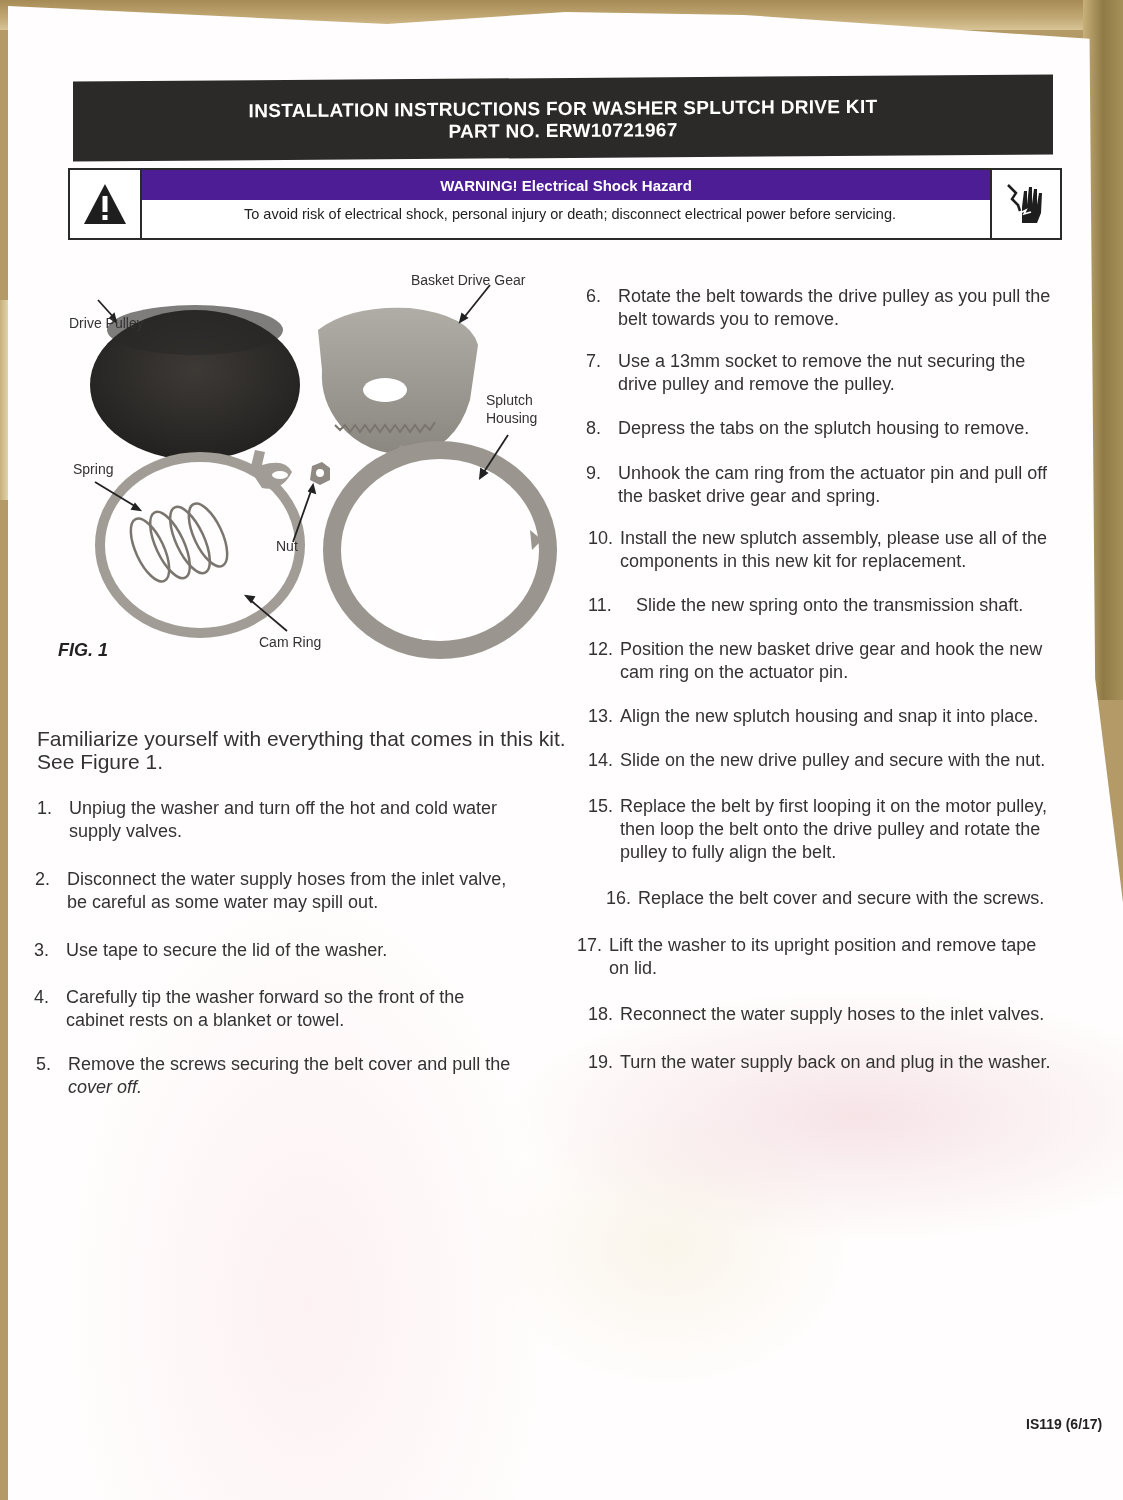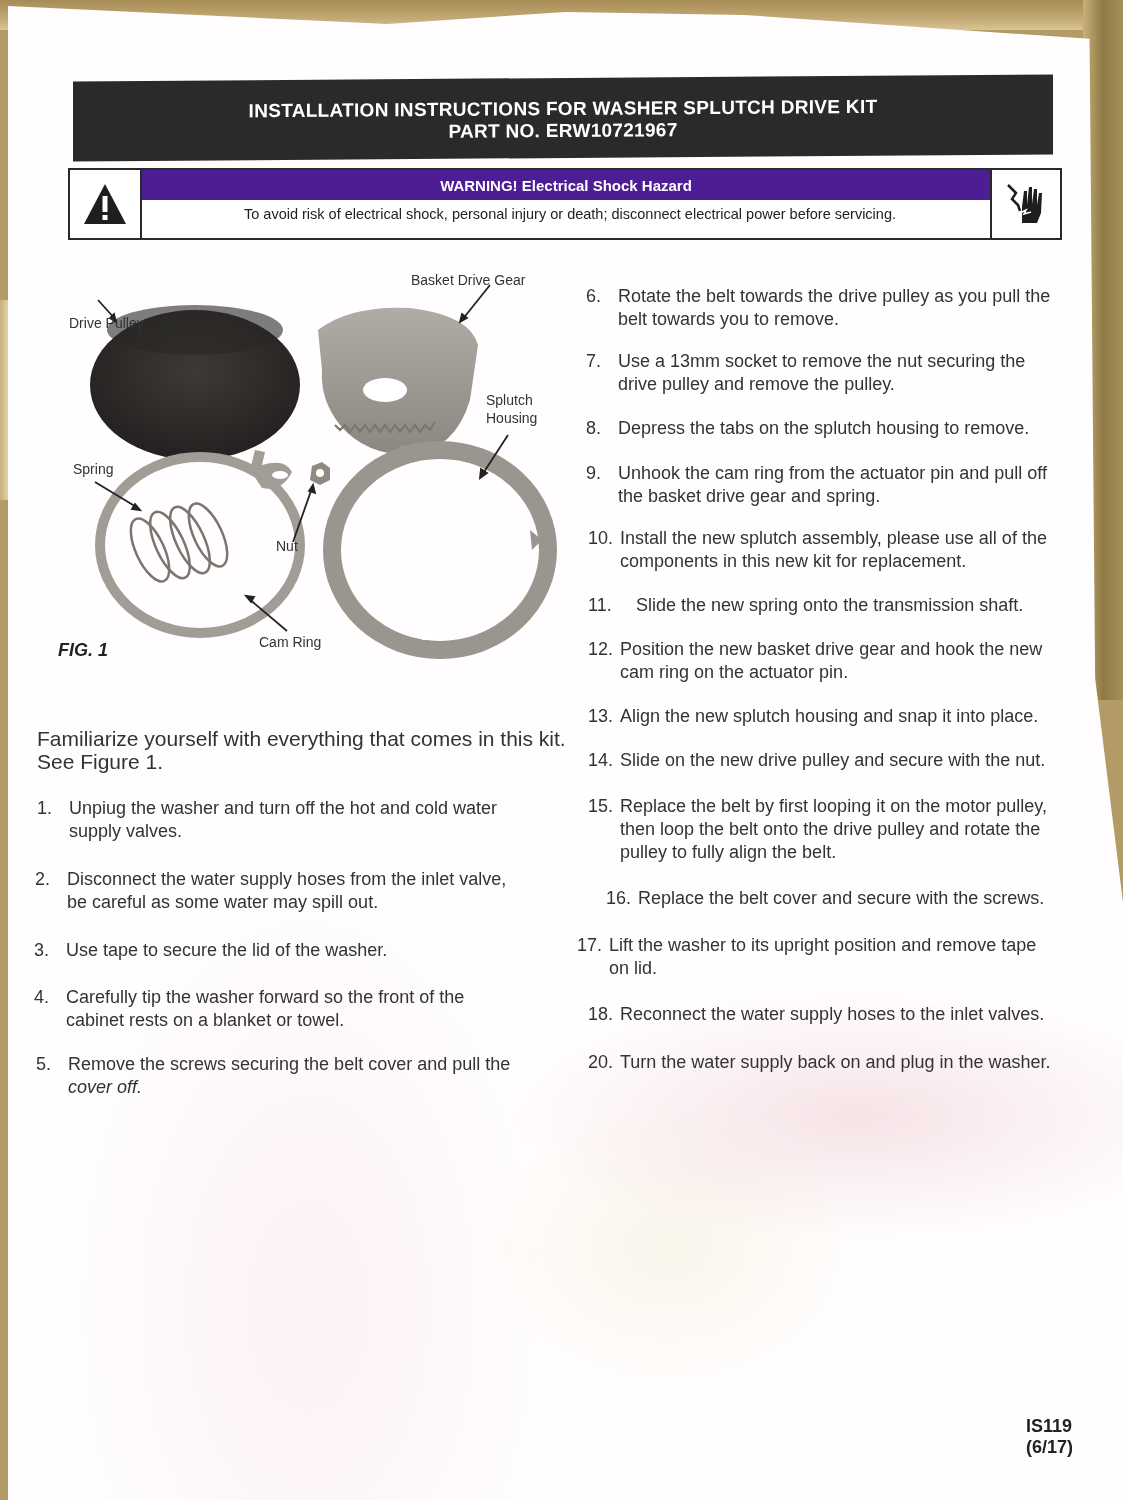--- a/index.html
+++ b/index.html
@@ -99,21 +99,21 @@
       position: absolute; font-size: 18px; line-height: 23px; color: #333;
       display: flex;
     }
     .step .num { flex: 0 0 auto; }
     .step .txt { flex: 1 1 auto; }
     .left-col .num { width: 32px; }
     .right-col .num { width: 32px; }
 
     .footer-code {
       position: absolute; left: 1026px; top: 1416px;
-      font-size: 18px; font-weight: bold; color: #222;
+      font-size: 14px; font-weight: bold; color: #222;
     }
   </style>
 </head>
 <body>
 
 <div class="wood-top"></div>
 <div class="wood-right"></div>
 <div class="wood-left"></div>
 
 <div class="paper">
@@ -341,20 +341,20 @@
         <div>on lid.</div>
       </span>
   </div>
   <div class="step" style="left:588px; top:1003px; width:500px;">
     <span class="num">18.</span>
     <span class="txt">
         <div>Reconnect the water supply hoses to the inlet valves.</div>
       </span>
   </div>
   <div class="step" style="left:588px; top:1051px; width:510px;">
-    <span class="num">20.</span>
+    <span class="num">19.</span>
     <span class="txt">
         <div>Turn the water supply back on and plug in the washer.</div>
       </span>
   </div>
 </div>
 
 <div class="footer-code">IS119 (6/17)</div>
 
 </body></html>

